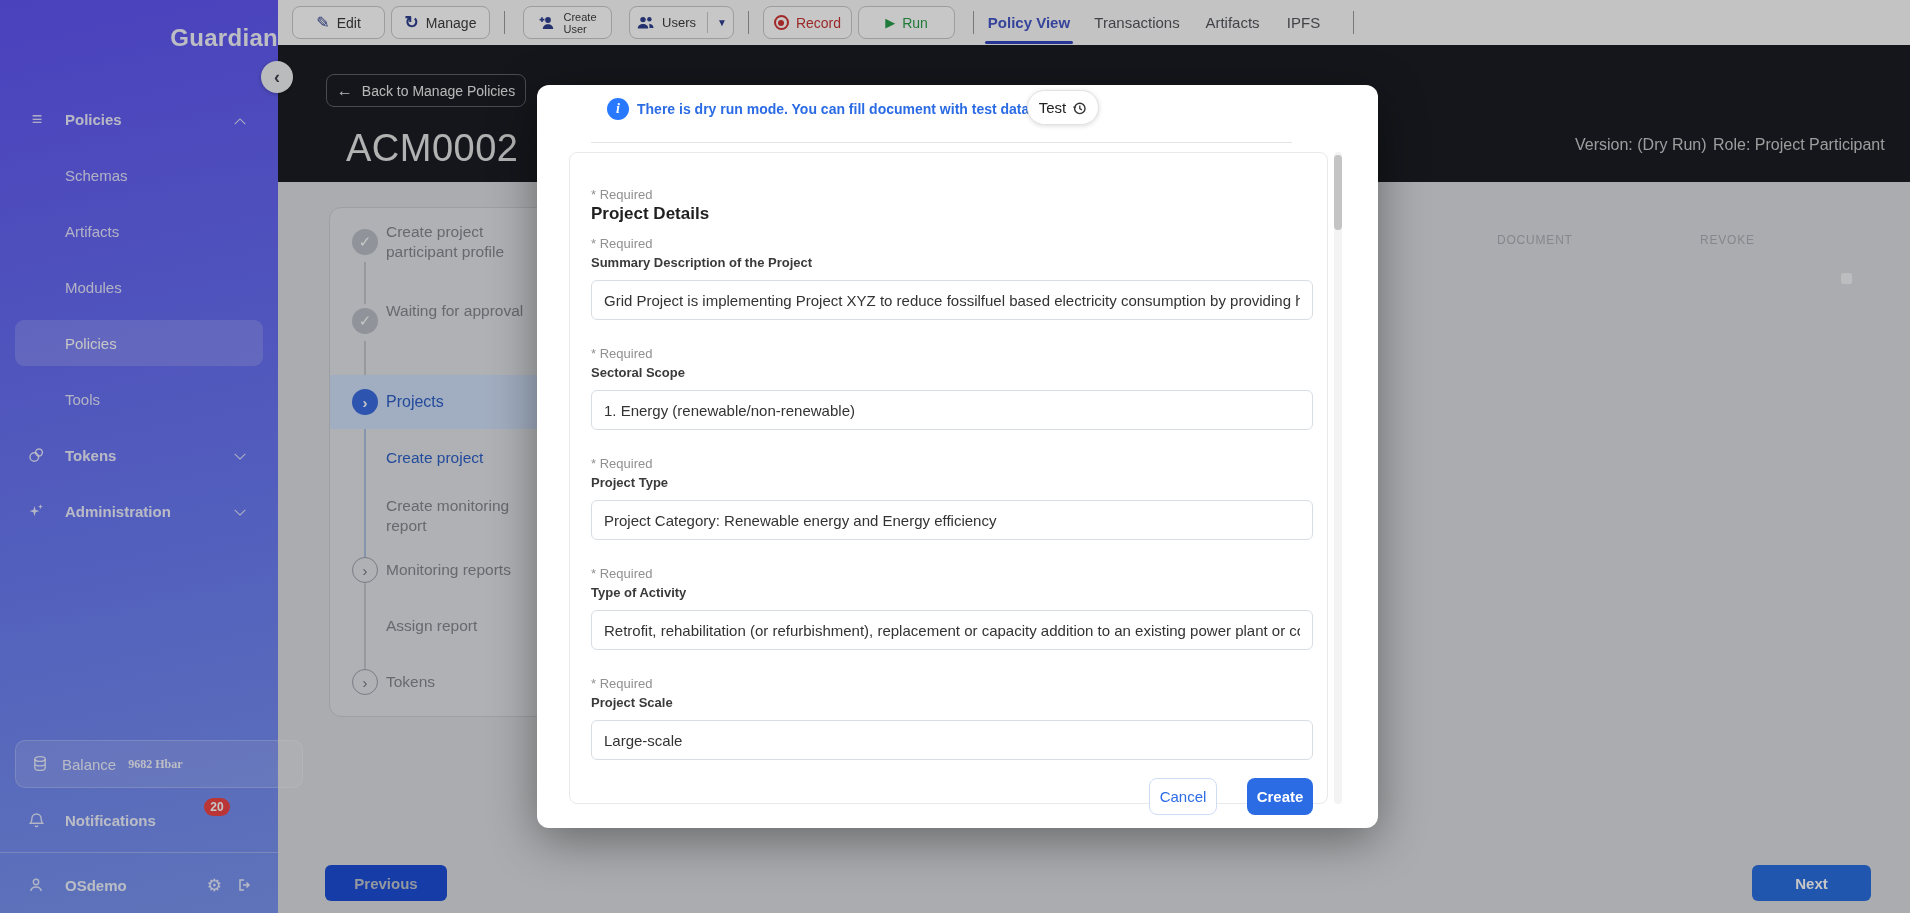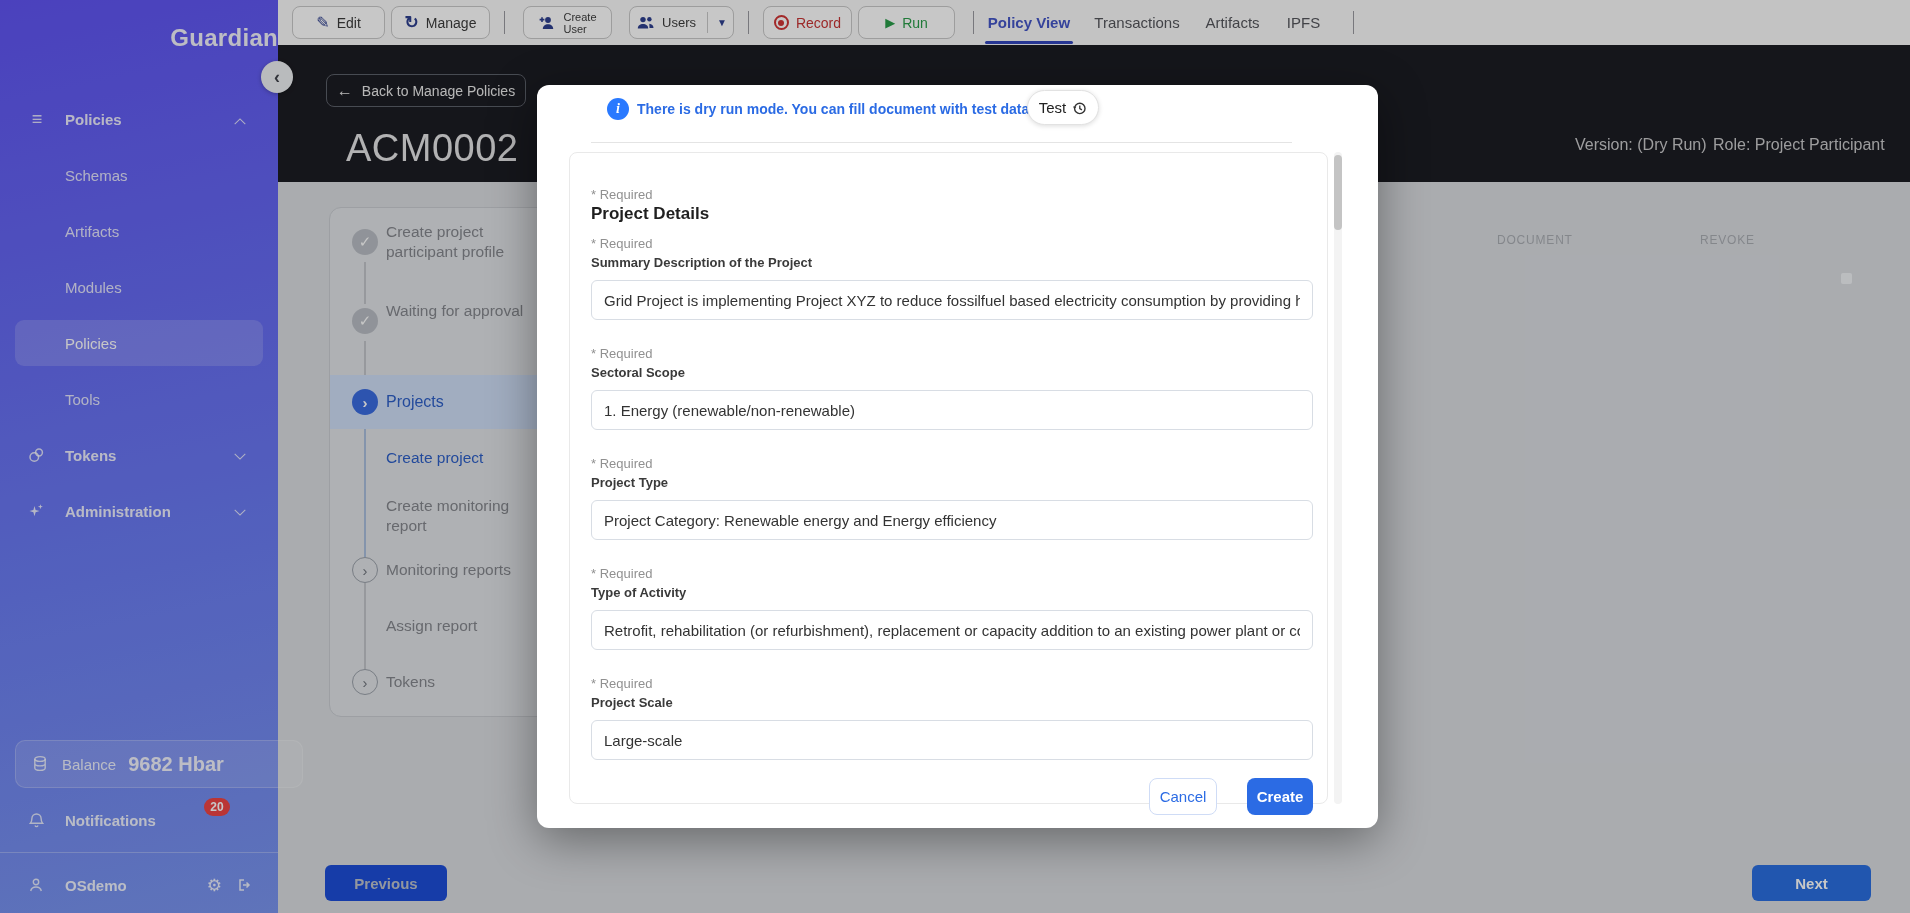--- a/index.html
+++ b/index.html
@@ -23,21 +23,21 @@
   .chev { display:inline-block; width:8px; height:8px; border-right:1.8px solid rgba(255,255,255,.8);
     border-bottom:1.8px solid rgba(255,255,255,.8); }
   .chev.up { transform:rotate(-135deg) translate(-2px,-2px); }
   .chev.down { transform:rotate(45deg) translate(-2px,-2px); }
   .glyph18 { font-size:18px; line-height:1; }
   .balance-box { position:absolute; left:15px; top:740px; width:288px; height:48px; border-radius:10px;
     background:rgba(255,255,255,.12); border:1px solid rgba(255,255,255,.22);
     display:flex; align-items:center; color:#e8eaf8; }
   .balance-box svg { margin-left:16px; }
   .balance-label { margin-left:14px; font-size:15px; color:rgba(255,255,255,.85); }
-  .balance-value { margin-left:12px; font-size:20px; font-weight:bold; color:#f2f3fd; }
+  .balance-value { margin-left:12px; font-size:12px; font-weight:bold; color:#f2f3fd;font-family:Liberation Serif, serif; }
   .badge { position:absolute; left:204px; top:-9px; transform:translateY(50%); min-width:26px; height:18px;
     background:#ef4444; border-radius:9px; color:#fff; font-size:12px; font-weight:bold;
     display:flex; align-items:center; justify-content:center; padding:0 6px; }
   .side-divider { position:absolute; left:0; top:852px; width:278px; height:1px; background:rgba(255,255,255,.28); }
   .user-icons { position:absolute; right:26px; display:flex; gap:14px; align-items:center; color:rgba(255,255,255,.85); }
   .collapse-btn { position:absolute; left:261px; top:61px; width:32px; height:32px; border-radius:50%;
     background:#eef0f3; color:#42454d; z-index:30; display:flex; align-items:center; justify-content:center;
     font-size:18px; font-weight:bold; box-shadow:0 1px 4px rgba(0,0,0,.25); cursor:pointer; }
 
   

